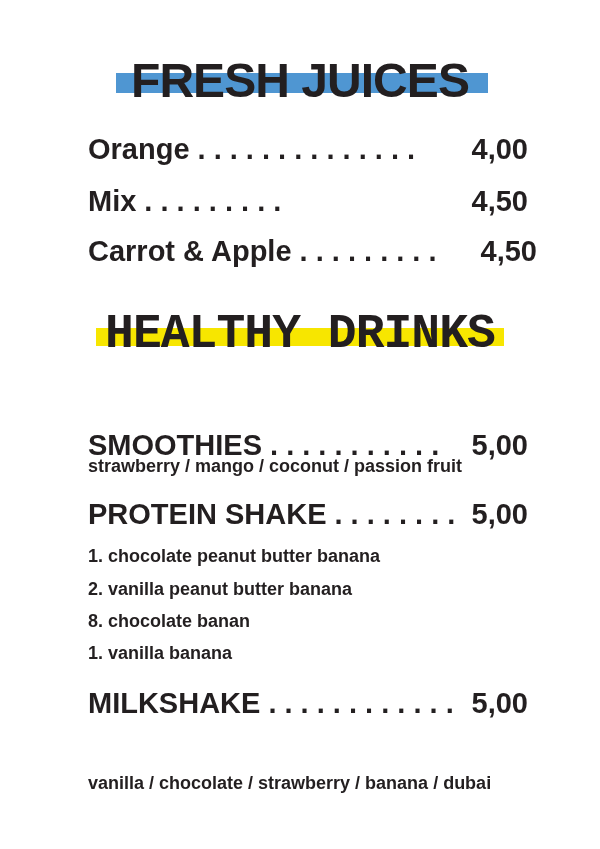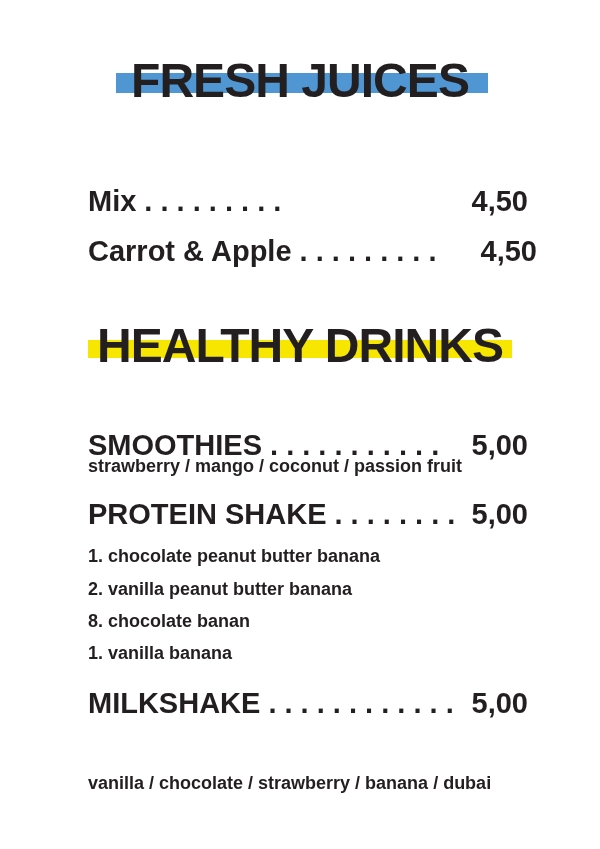--- a/index.html
+++ b/index.html
@@ -19,21 +19,21 @@
     text-align:center;
     font-size:48px; font-weight:bold; line-height:1;
     letter-spacing:-0.02em;
     white-space:nowrap;
   }
   .hl { position:relative; display:inline-block; }
   .hl .bar { position:absolute; z-index:0; }
   .hl .txt { position:relative; z-index:1; }
   .hdr-fresh { top:57px; }
   .hdr-fresh .bar { top:16px; height:20px; left:-15px; right:-19px; }
-  .hdr-healthy { top:322px; }
+  .hdr-healthy { top:310px;font-family:Liberation Mono, monospace; }
   .hdr-healthy .bar { top:18px; height:18px; left:-9px; right:-9px; }
   
   .row {
     position:absolute; left:88px; right:72px;
     display:flex; justify-content:space-between; align-items:baseline;
     font-size:29px; font-weight:bold; line-height:1;
     white-space:nowrap;
   }
   .name-dots { display:flex; align-items:baseline; }
   .dots { margin-left:8px; letter-spacing:0; }
@@ -62,20 +62,27 @@
 
 <div class="page">
 
   <div class="section-header hdr-fresh">
     <span class="hl">
       <span class="bar" style="background: rgb(79, 150, 210);"></span>
       <span class="txt">FRESH JUICES</span>
     </span>
   </div>
 
+  <div class="row row-orange">
+    <span class="name-dots">
+      <span>Orange</span>
+      <span class="dots">. . . . . . . . . . . . . .</span>
+    </span>
+    <span class="price">4,00</span>
+  </div>
 
   <div class="row row-mix">
     <span class="name-dots">
       <span>Mix</span>
       <span class="dots">. . . . . . . . .</span>
     </span>
     <span class="price">4,50</span>
   </div>
 
   <div class="row row-carrot">

